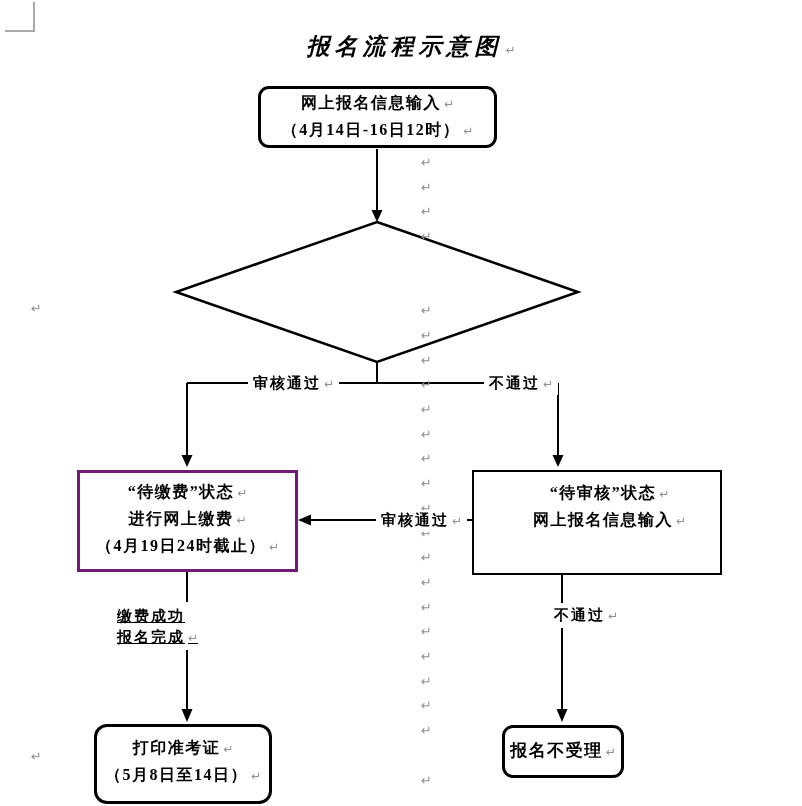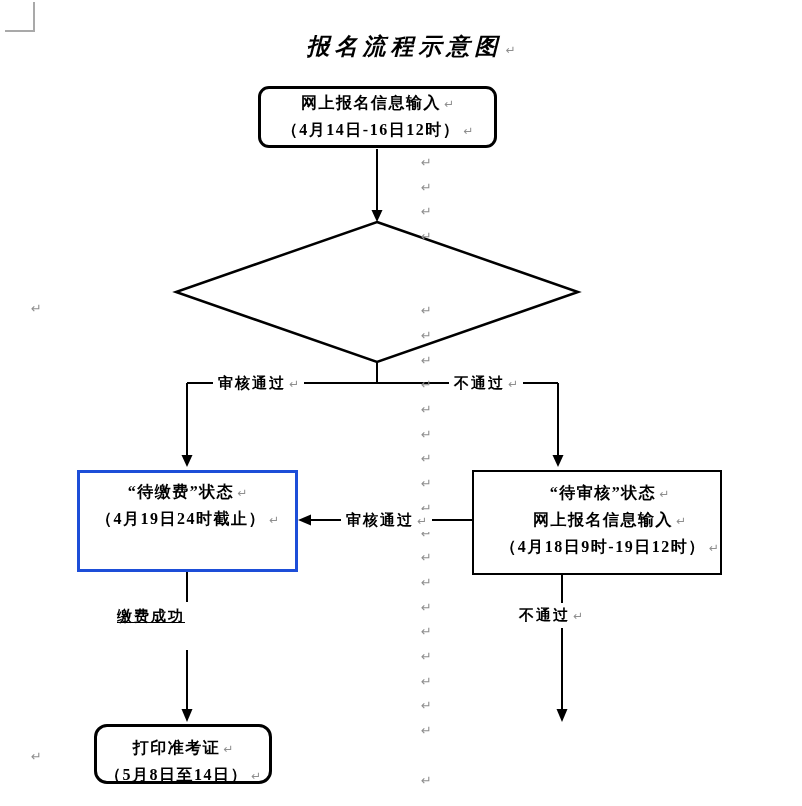--- a/index.html
+++ b/index.html
@@ -22,34 +22,34 @@
     font-size:23px;font-weight:bold;letter-spacing:5px;font-style:italic;
   }
   .node{
     position:absolute;z-index:3;box-sizing:border-box;background:#fff;
     display:flex;flex-direction:column;align-items:center;
     font-size:16px;font-weight:bold;letter-spacing:1.5px;line-height:25px;
     text-align:center;white-space:nowrap;
   }
   .node .bline{white-space:nowrap;}
   .rounded{border:3px solid #000;border-radius:11px;}
-  .rect-thick{border:3px solid #1d4ed8;}
+  .rect-thick{border:3px solid #701a75;}
   .rect-thin{border:2px solid #000;}
   .n-start{left:258px;top:86px;width:239px;height:62px;justify-content:center;}
   .n-decision{
     position:absolute;left:227px;top:256px;width:300px;z-index:3;text-align:center;
     font-size:16px;font-weight:bold;letter-spacing:2px;line-height:24px;white-space:nowrap;
   }
   .n-pay{left:77px;top:470px;width:221px;height:102px;padding-top:6px;}
   .n-recheck{left:472px;top:470px;width:250px;height:105px;padding-top:8px;padding-left:25px;}
-  .n-print{left:94px;top:724px;width:178px;height:60px;padding-top:8px;border-radius:13px;}
+  .n-print{left:94px;top:724px;width:178px;height:80px;padding-top:8px;border-radius:13px;}
   .n-reject{left:502px;top:725px;width:122px;height:53px;justify-content:center;font-size:17px;}
   .edge-label{
     position:absolute;z-index:4;background:#fff;padding:1px 5px;
-    font-size:15px;font-weight:bold;letter-spacing:2px;white-space:nowrap;line-height:19px;
+    font-size:15px;font-weight:bold;letter-spacing:2px;white-space:nowrap;line-height:19px;margin-left:35px;
   }
   .l-approved-left{left:213px;top:373px;}
   .l-rejected-right{left:449px;top:373px;}
   .l-approved-mid{left:341px;top:510px;}
   .l-rejected-bottom{left:514px;top:605px;}
   .l-paid{
     position:absolute;left:117px;top:606px;width:140px;z-index:4;text-align:left;
     font-size:15px;font-weight:bold;letter-spacing:2px;line-height:21px;background:#fff;text-decoration:underline;
   }
   .corner-mark{
@@ -122,40 +122,44 @@
   <div class="title"><span>报名流程示意图</span><span class="crlf">↵</span></div>
 
   <div class="node rounded n-start">
     <div class="bline"><span>网上报名信息输入</span><span class="crlf">↵</span></div>
     <div class="bline"><span>（4月14日-16日12时）</span><span class="crlf">↵</span></div>
   </div>
 
 
   <div class="node rect-thick n-pay">
     <div class="bline"><span>“待缴费”状态</span><span class="crlf">↵</span></div>
+    <div class="bline"><span>进行网上缴费</span><span class="crlf">↵</span></div>
     <div class="bline"><span>（4月19日24时截止）</span><span class="crlf">↵</span></div>
   </div>
 
   <div class="node rect-thin n-recheck">
     <div class="bline"><span>“待审核”状态</span><span class="crlf">↵</span></div>
     <div class="bline"><span>网上报名信息输入</span><span class="crlf">↵</span></div>
-    <div class="bline"><span>（4月18日9时-19日12时）</span><span class="crlf">↵</span></div>
   </div>
 
   <div class="node rounded n-print">
     <div class="bline"><span>打印准考证</span><span class="crlf">↵</span></div>
     <div class="bline"><span>（5月8日至14日）</span><span class="crlf">↵</span></div>
   </div>
 
+  <div class="node rounded n-reject">
+    <div class="bline"><span>报名不受理</span><span class="crlf">↵</span></div>
+  </div>
 
   <div class="edge-label l-approved-left"><span>审核通过</span><span class="crlf">↵</span></div>
 
   <div class="edge-label l-rejected-right"><span>不通过</span><span class="crlf">↵</span></div>
 
   <div class="edge-label l-approved-mid"><span>审核通过</span><span class="crlf">↵</span></div>
 
   <div class="l-paid">
     <div class="bline"><span>缴费成功</span></div>
+    <div class="bline"><span>报名完成</span><span class="crlf">↵</span></div>
   </div>
 
   <div class="edge-label l-rejected-bottom"><span>不通过</span><span class="crlf">↵</span></div>
 
 </div>
 
 </body></html>

